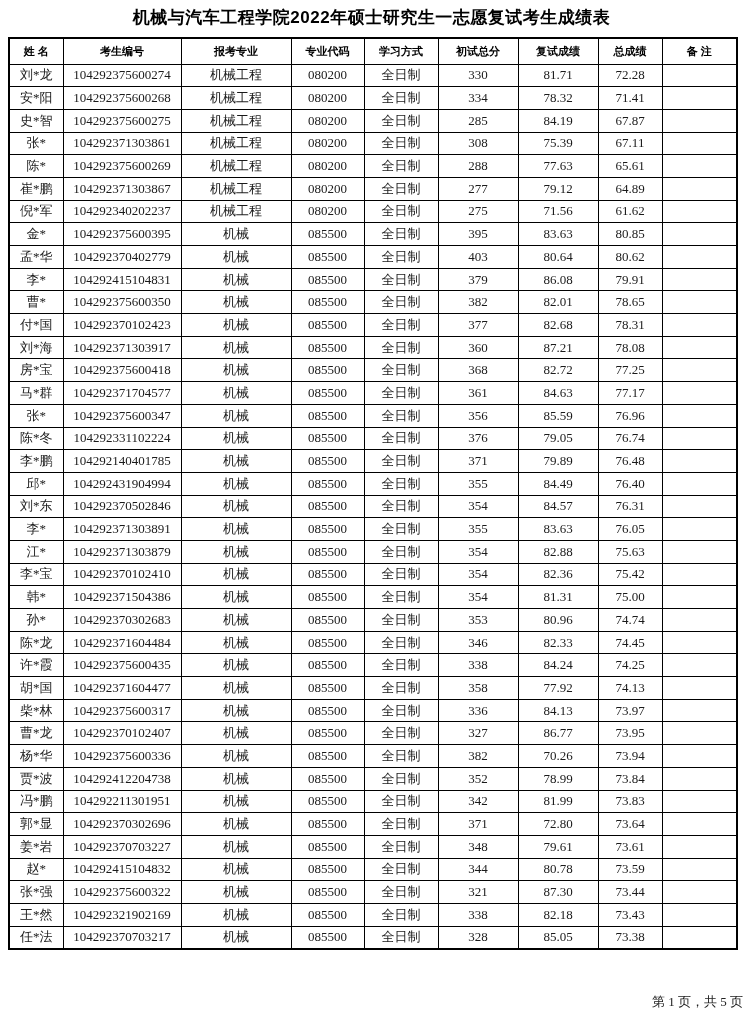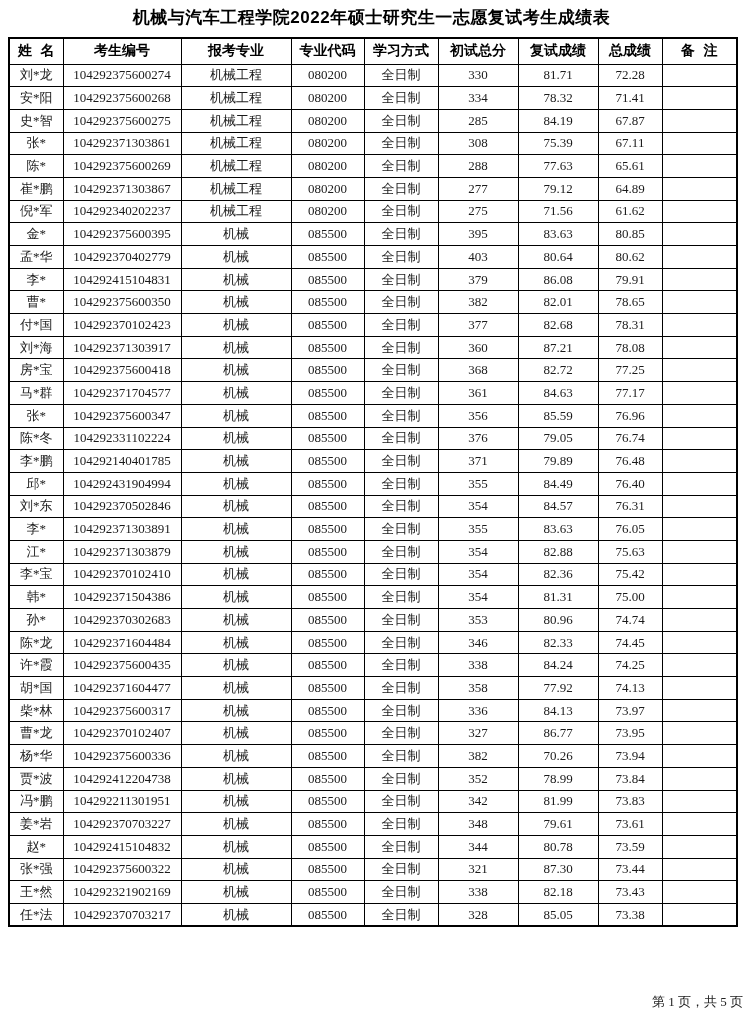--- a/index.html
+++ b/index.html
@@ -38,23 +38,23 @@
   table.score-table td {
     border: 1.5px solid #000000;
     text-align: center;
     vertical-align: middle;
     overflow: hidden;
     white-space: nowrap;
     padding: 0;
   }
   table.score-table thead tr { height: 26px; }
   table.score-table thead th {
-    font-family: Liberation Mono, monospace;
+    font-family: Liberation Sans, sans-serif;
     font-weight: bold;
-    font-size: 14px;
+    font-size: 11px;
     color: #000000;
   }
   table.score-table tbody tr { height: 22.7px; }
   table.score-table tbody td {
     font-family: "Liberation Serif", "DejaVu Serif", serif;
     font-size: 13px;
     color: #1a1a1a;
   }
   .footer {
     position: absolute;
@@ -456,20 +456,31 @@
           <td>104292211301951</td>
           <td>机械</td>
           <td>085500</td>
           <td>全日制</td>
           <td>342</td>
           <td>81.99</td>
           <td>73.83</td>
           <td></td>
         </tr>
         <tr>
+          <td>郭*显</td>
+          <td>104292370302696</td>
+          <td>机械</td>
+          <td>085500</td>
+          <td>全日制</td>
+          <td>371</td>
+          <td>72.80</td>
+          <td>73.64</td>
+          <td></td>
+        </tr>
+        <tr>
           <td>姜*岩</td>
           <td>104292370703227</td>
           <td>机械</td>
           <td>085500</td>
           <td>全日制</td>
           <td>348</td>
           <td>79.61</td>
           <td>73.61</td>
           <td></td>
         </tr>

